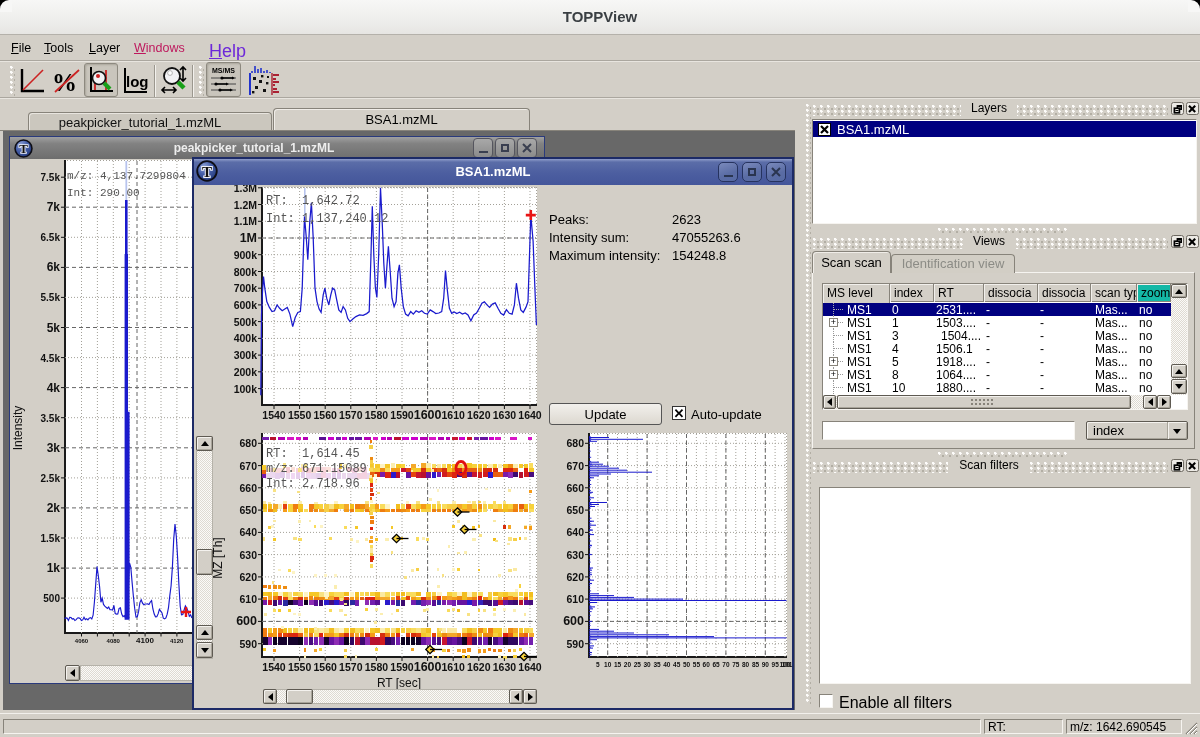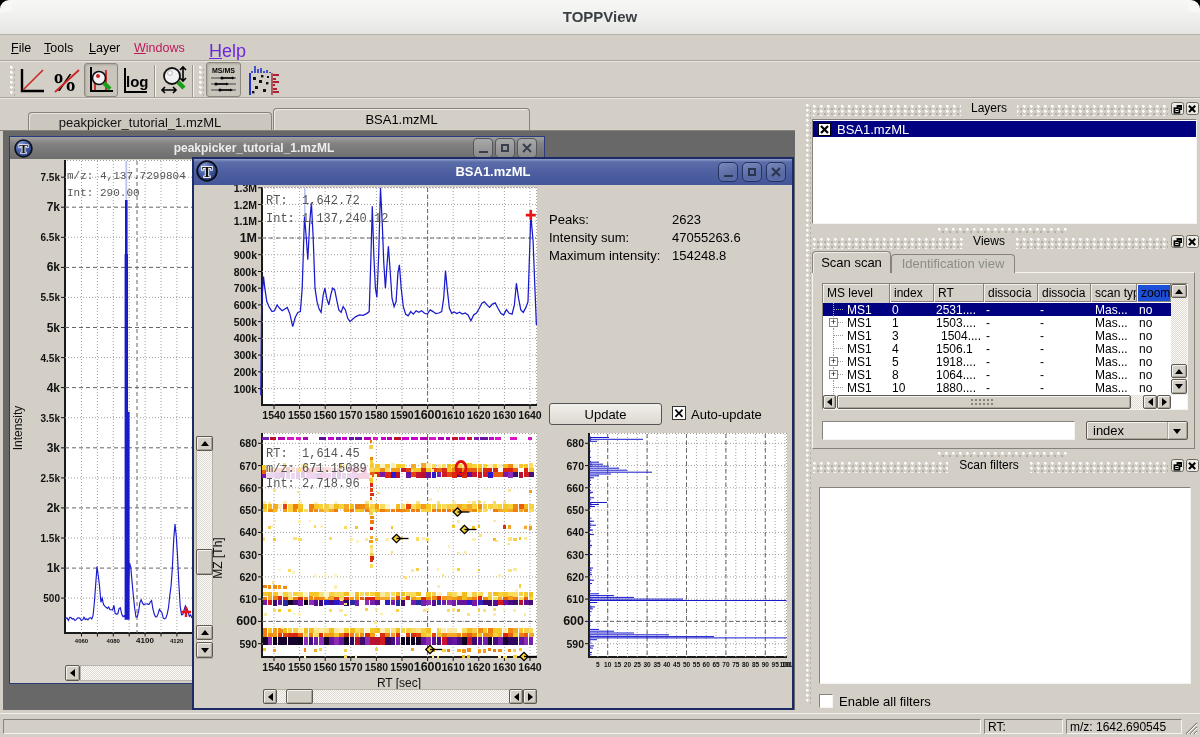--- a/index.html
+++ b/index.html
@@ -1529,21 +1529,21 @@
  font-size:13px;text-align:center;padding-top:1px;color:#8c8c86;z-index:2">Identification view</div>
 <div class="abs raised" style="left:812px;top:272px;width:383px;height:177px;background:#d3cfc7;z-index:1"></div>
 
 <div class="abs sunken" style="left:822px;top:283px;width:366px;height:127px;background:#fff;z-index:4">
     <div class="abs" style="left:0px;top:0;width:67px;height:31px;background:#d3cfc7;border-right:1px solid #87837a;box-shadow:inset 1px 1px 0 #f2f0ec,inset 0 -1px 0 #87837a;font-size:12px;padding:2px 0 0 4px;overflow:hidden;white-space:nowrap">MS level</div>
     <div class="abs" style="left:67px;top:0;width:44px;height:18px;background:#d3cfc7;border-right:1px solid #87837a;box-shadow:inset 1px 1px 0 #f2f0ec,inset 0 -1px 0 #87837a;font-size:12px;padding:2px 0 0 4px;overflow:hidden;white-space:nowrap">index</div>
     <div class="abs" style="left:111px;top:0;width:50px;height:18px;background:#d3cfc7;border-right:1px solid #87837a;box-shadow:inset 1px 1px 0 #f2f0ec,inset 0 -1px 0 #87837a;font-size:12px;padding:2px 0 0 4px;overflow:hidden;white-space:nowrap">RT</div>
     <div class="abs" style="left:161px;top:0;width:54px;height:18px;background:#d3cfc7;border-right:1px solid #87837a;box-shadow:inset 1px 1px 0 #f2f0ec,inset 0 -1px 0 #87837a;font-size:12px;padding:2px 0 0 4px;overflow:hidden;white-space:nowrap">dissocia</div>
     <div class="abs" style="left:215px;top:0;width:53px;height:18px;background:#d3cfc7;border-right:1px solid #87837a;box-shadow:inset 1px 1px 0 #f2f0ec,inset 0 -1px 0 #87837a;font-size:12px;padding:2px 0 0 4px;overflow:hidden;white-space:nowrap">dissocia</div>
     <div class="abs" style="left:268px;top:0;width:46px;height:18px;background:#d3cfc7;border-right:1px solid #87837a;box-shadow:inset 1px 1px 0 #f2f0ec,inset 0 -1px 0 #87837a;font-size:12px;padding:2px 0 0 4px;overflow:hidden;white-space:nowrap">scan typ</div>
-    <div class="abs" style="left:314px;top:0;width:34px;height:18px;background:#1d4ed8;border-right:1px solid #87837a;box-shadow:inset 1px 1px 0 #f2f0ec,inset 0 -1px 0 #87837a;font-size:12px;padding:2px 0 0 4px;overflow:hidden;white-space:nowrap">zoom</div>
+    <div class="abs" style="left:314px;top:0;width:34px;height:18px;background:#14b8a6;border-right:1px solid #87837a;box-shadow:inset 1px 1px 0 #f2f0ec,inset 0 -1px 0 #87837a;font-size:12px;padding:2px 0 0 4px;overflow:hidden;white-space:nowrap">zoom</div>
     <div class="abs" style="left:0;top:19px;width:348px;height:13px;background:#000080;color:#fff;font-size:12px">
       <div class="abs" style="left:10px;top:0;width:1px;height:13px;border-left:1px dotted #aaa"></div>
       <div class="abs" style="left:10px;top:6px;width:10px;height:1px;border-top:1px dotted #aaa"></div>
       <div class="abs" style="left:24px;top:0">MS1</div>
       <div class="abs" style="left:69px;top:0">0</div>
       <div class="abs" style="left:113px;top:0">2531....</div>
       <div class="abs" style="left:163px;top:0">-</div>
       <div class="abs" style="left:217px;top:0">-</div>
       <div class="abs" style="left:272px;top:0">Mas...</div>
       <div class="abs" style="left:316px;top:0">no</div>
@@ -1666,21 +1666,21 @@
     </svg>
   </div>
 <div class="abs ctr" style="left:1185.5px;top:459px;width:13px;height:13px;background:#eceae5;border:1px solid #6e6a62;border-radius:2.5px">
  <svg width="10" height="10" viewBox="0 0 10 10">
       <path d="M2 1.8 L8.2 8 M8.2 1.8 L2 8" stroke="#000" stroke-width="2.1"></path>
     </svg>
   </div>
 
 <div class="abs sunken" style="left:819px;top:487px;width:372px;height:197px"></div>
 <div class="abs sunken" style="left:819px;top:694px;width:14px;height:14px"></div>
-<div class="abs" style="left:839px;top:694px;font-size:13px">Enable all filters</div>
+<div class="abs" style="left:839px;top:694px;font-size:16px">Enable all filters</div>
 
 <div class="abs" style="left:0;top:713px;width:1200px;height:24px;background:#d3cfc7;border-top:1px solid #f2f0ec"></div>
 <div class="abs" style="left:3px;top:719px;width:978px;height:15px;border:1px solid;border-color:#87837a #f6f4f0 #f6f4f0 #87837a"></div>
 <div class="abs" style="left:984px;top:719px;width:79px;height:15px;border:1px solid;border-color:#87837a #f6f4f0 #f6f4f0 #87837a;
  font-size:12px;padding-left:3px">RT:</div>
 <div class="abs" style="left:1066px;top:719px;width:116px;height:15px;border:1px solid;border-color:#87837a #f6f4f0 #f6f4f0 #87837a;
  font-size:12px;padding-left:3px">m/z: 1642.690545</div>
 <svg class="abs" style="left:1185px;top:722px" width="13" height="13" viewBox="0 0 13 13">
  <path d="M12 1 L1 12 M12 5 L5 12 M12 9 L9 12" stroke="#87837a" stroke-width="1.4"></path>
  <path d="M12 2 L2 12 M12 6 L6 12 M12 10 L10 12" stroke="#fff" stroke-width="1"></path>

